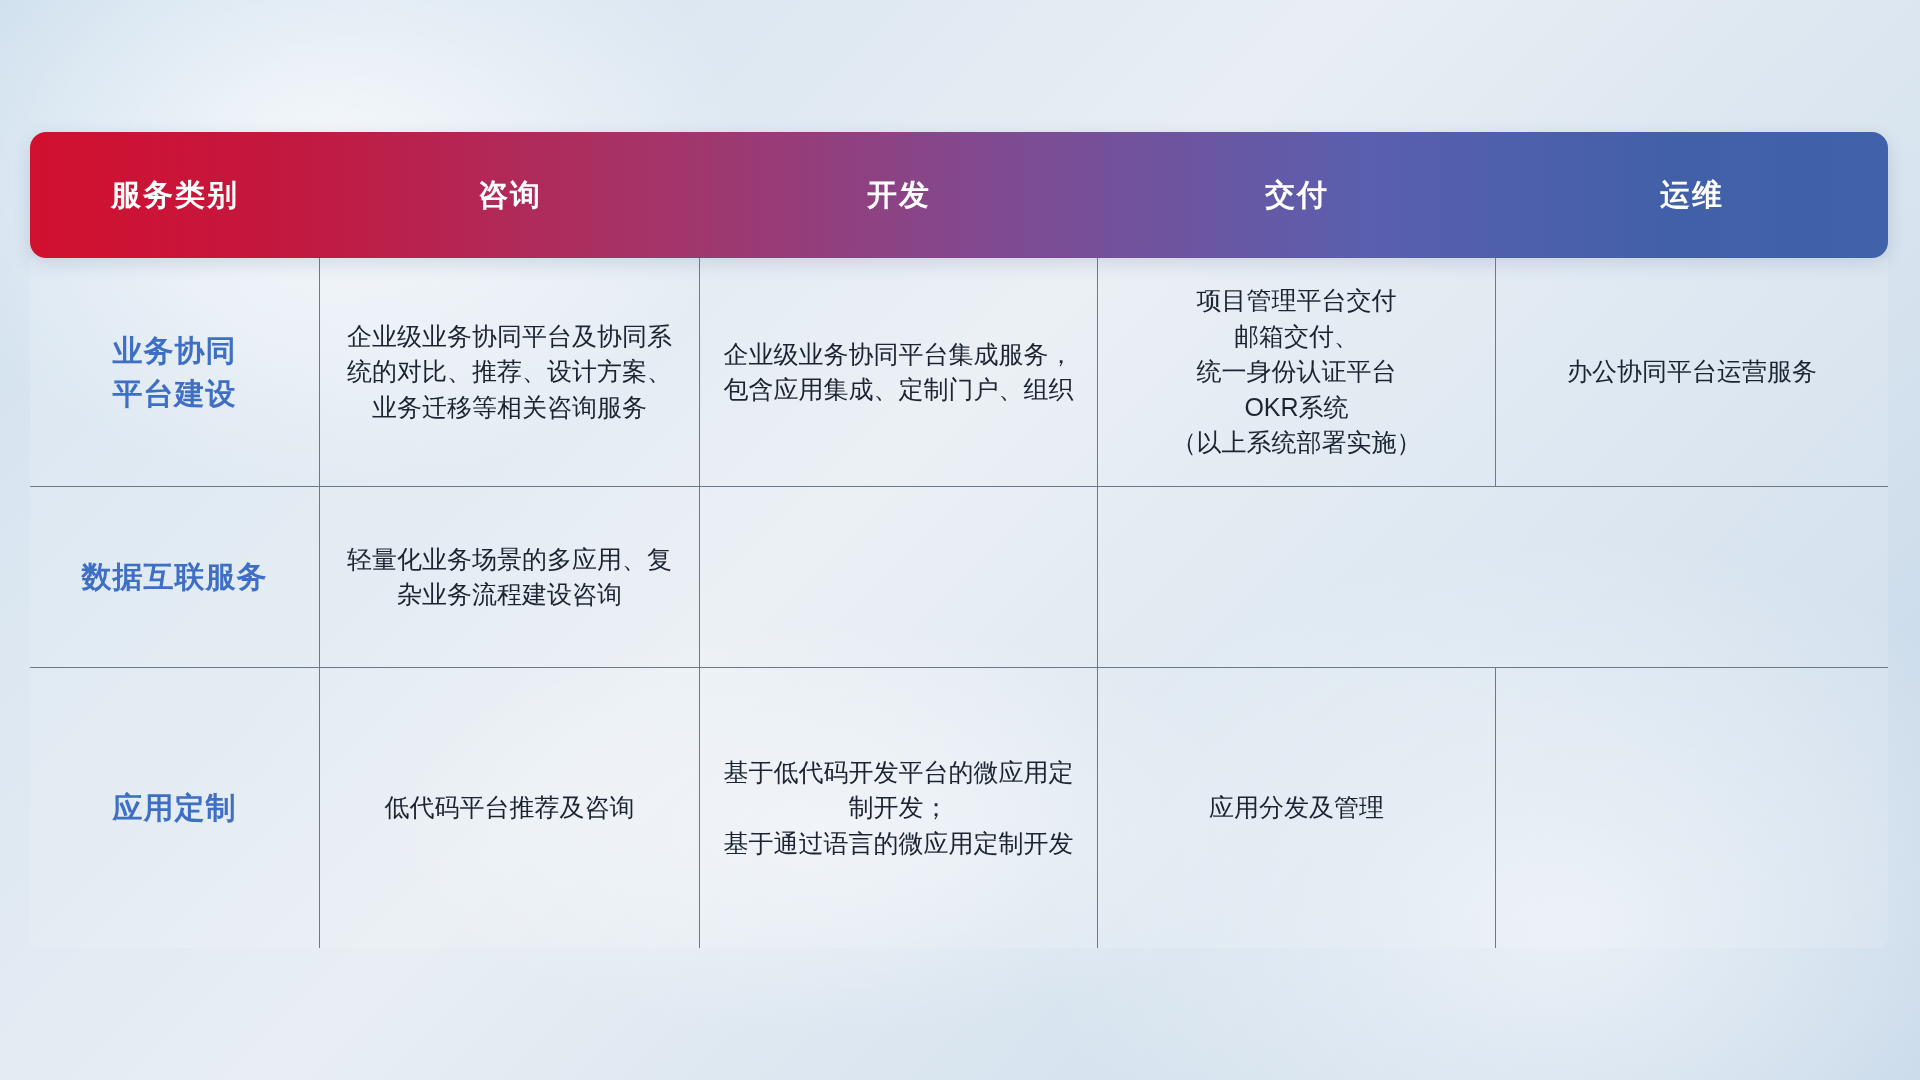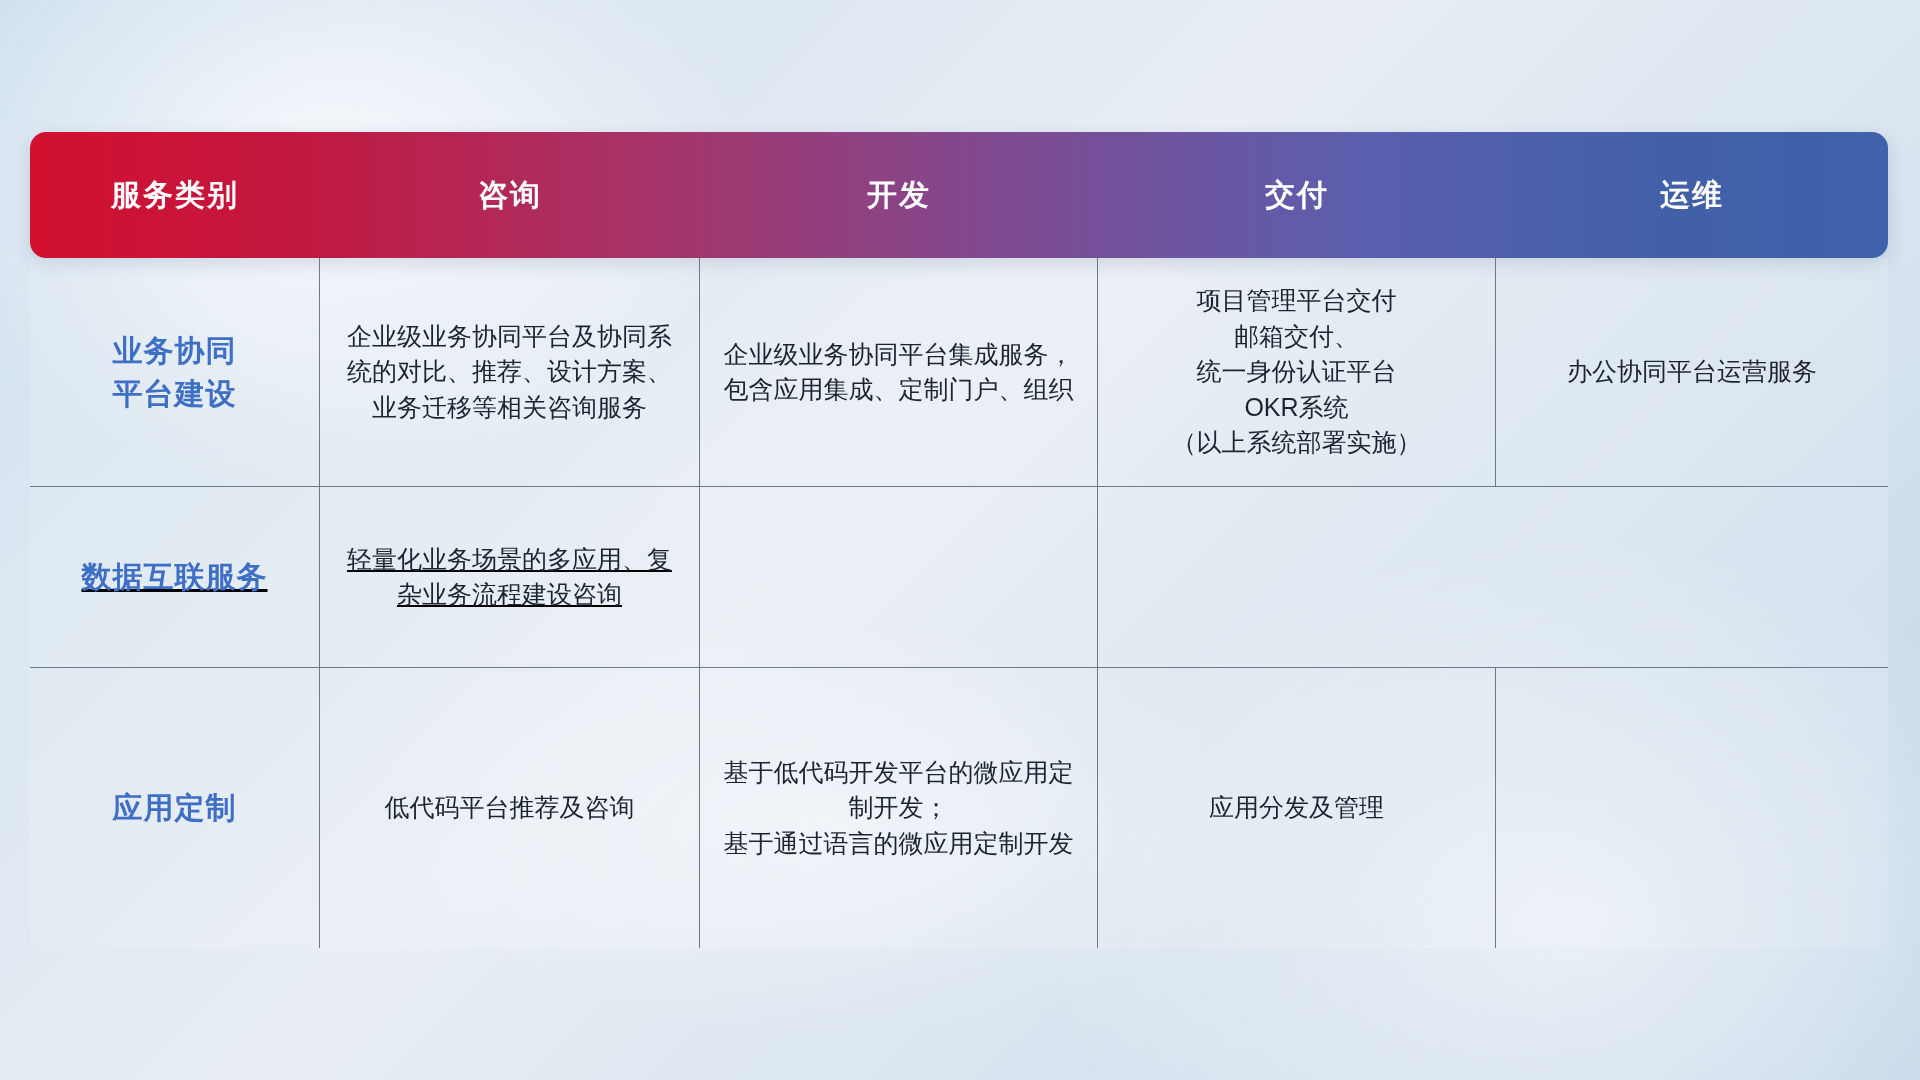--- a/index.html
+++ b/index.html
@@ -99,21 +99,21 @@
   .cell.blank { }
 
   
   .c0 { width: 290px; }
   .c1 { width: 380px; }
   .c2 { width: 398px; }
   .c3 { width: 398px; }
   .c4 { width: 392px; }
 
   .r0 { height: 228px; }
-  .r1 { height: 180px; text-decoration: underline; }
+  .r1 { height: 180px; }
   .r2 { height: 280px; }
 
   .cellline { display: block; }
 </style>
 </head>
 <body>
 
 <div class="bg-bloom-a"></div>
 <div class="bg-bloom-b"></div>
 <div class="bg-bloom-c"></div>

